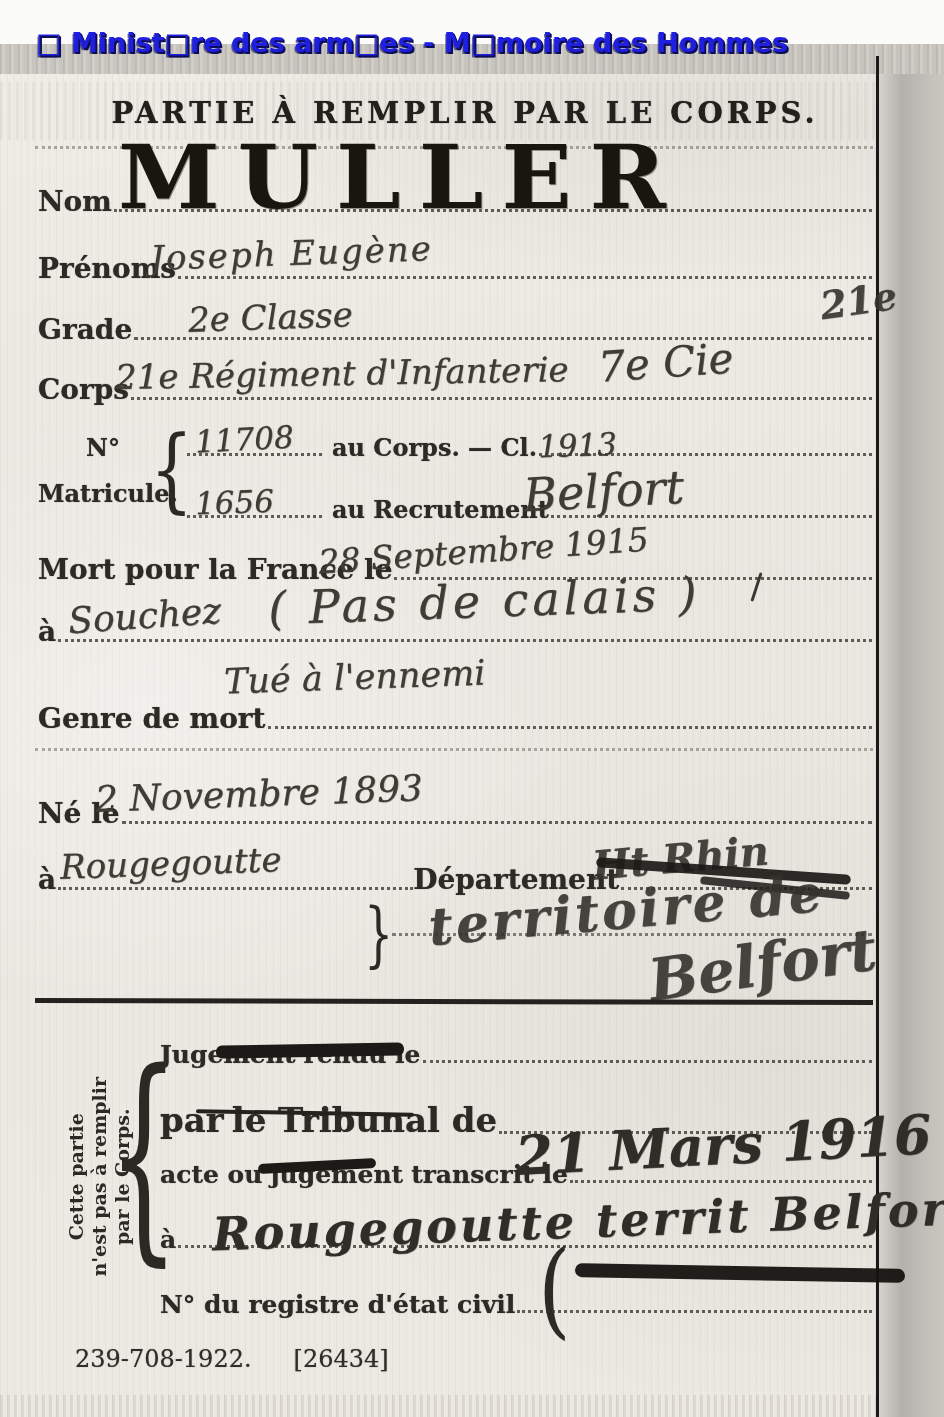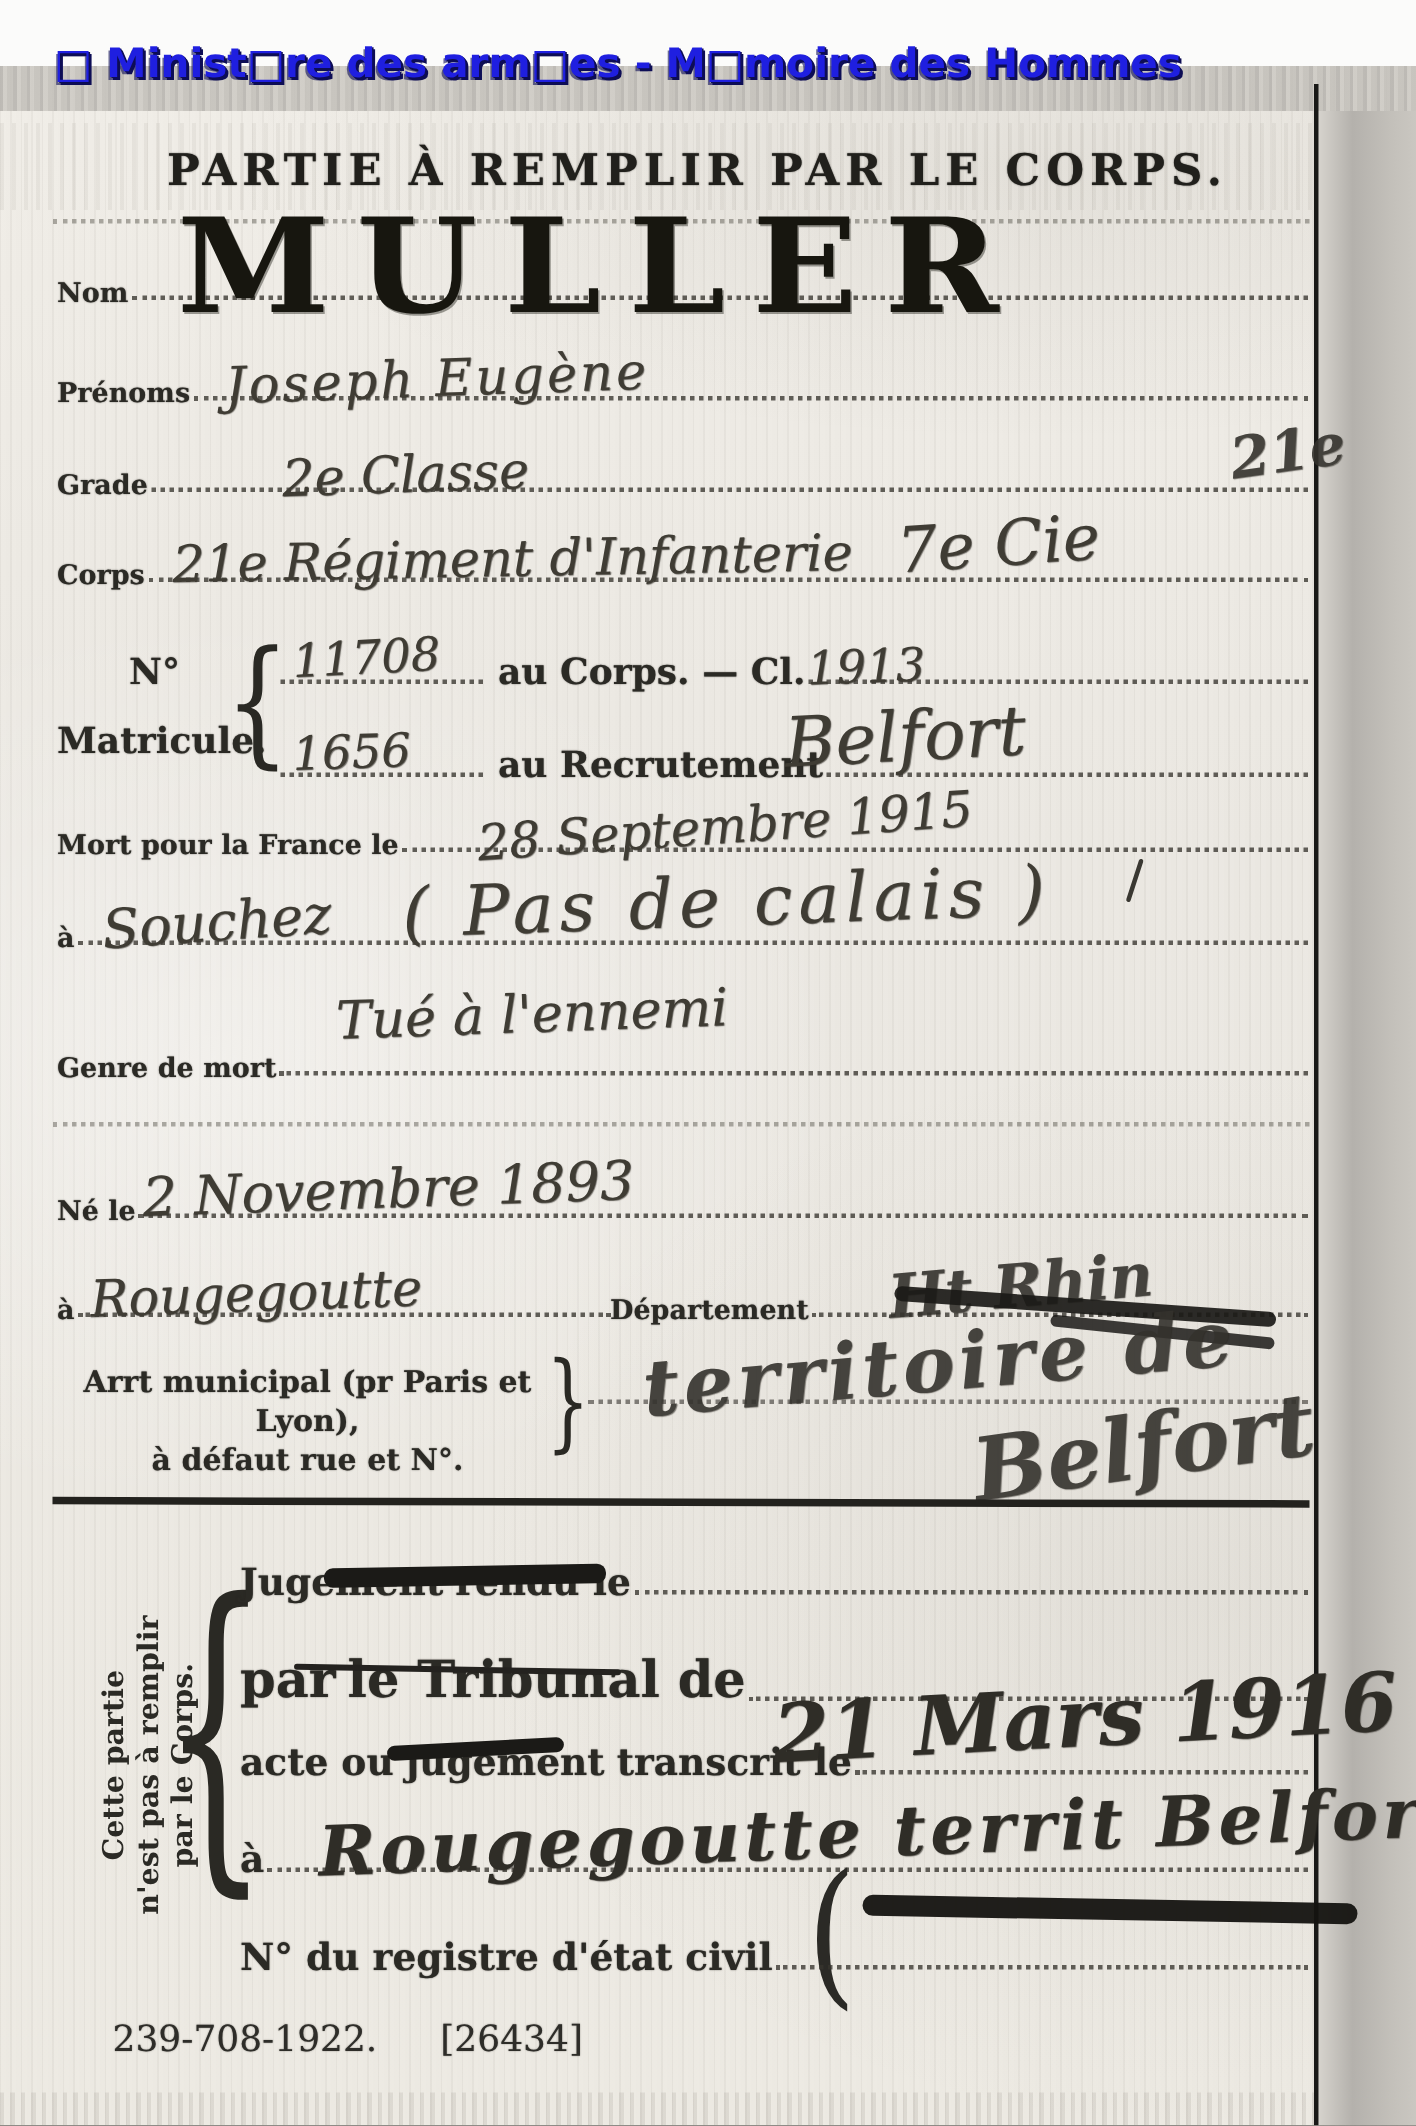--- a/index.html
+++ b/index.html
@@ -20,21 +20,21 @@
     background:repeating-linear-gradient(90deg, rgba(120,114,104,.14) 0 3px, transparent 3px 7px);}
   .site-title{position:absolute;left:36px;top:27px;font-family:"DejaVu Sans",sans-serif;
     font-weight:bold;font-size:27px;color:#1f1fe0;white-space:nowrap;
     text-shadow:2px 2px 0 #0d0d55,1px 1px 0 #0d0d55,-1px 2px 0 rgba(13,13,85,.6);}
   .edge-strip{position:absolute;left:879px;top:74px;width:65px;height:1343px;
     background:linear-gradient(90deg,#d6d3cd,#b4b1ac 35%,#c3c0ba 75%,#cac7c1);}
   .edge-line{position:absolute;left:876px;top:56px;width:3px;height:1361px;background:#191917;}
   .form-title{position:absolute;left:46px;top:96px;width:838px;text-align:center;
     font-weight:bold;font-size:29px;letter-spacing:4px;color:#21201c;
     text-shadow:0 0 1px rgba(35,33,28,.85);white-space:nowrap;}
-  .row{position:absolute;display:flex;align-items:flex-end;font-size:18px;}
+  .row{position:absolute;display:flex;align-items:flex-end;font-size:28px;}
   .lbl{font-weight:bold;color:#2b2a25;white-space:nowrap;text-shadow:0 0 1px rgba(40,38,32,.75);}
   .dots{flex:1;height:0;border-bottom:3px dotted rgba(55,52,46,.78);margin:0 0 6px 2px;}
   .dseg{flex:0 0 auto;}
   .hw{position:absolute;font-style:italic;color:#3f3c34;white-space:nowrap;line-height:1;
     text-shadow:.5px .5px .7px rgba(45,42,36,.65);}
   .pencil{color:#34322d;font-weight:bold;opacity:.9;}
   .ink{color:#2f2d27;font-weight:bold;}
   .nom-value{position:absolute;left:118px;top:134px;font-size:92px;line-height:1;
     font-weight:bold;letter-spacing:18px;color:#17160f;transform:scaleY(.95);
     transform-origin:top left;text-shadow:1px 1px 0 rgba(20,20,12,.4);}
@@ -149,24 +149,20 @@
     <span class="lbl">à</span>
     <span class="dots dseg" style="flex:0 0 355px"></span>
     <span class="lbl" style="">Département</span>
     <span class="dots"></span>
   </div>
   <div class="hw" style="left:60px;top:846px;font-size:34px;transform:rotate(-2deg)">Rougegoutte</div>
   <div class="hw pencil" style="left:592px;top:838px;font-size:40px;transform:rotate(-5deg)">Ht Rhin</div>
   <div class="bar" style="left:596px;top:866px;width:255px;height:10px;transform:rotate(4deg);opacity:.92"></div>
   <div class="bar" style="left:700px;top:884px;width:150px;height:8px;transform:rotate(6deg);opacity:.85"></div>
 
-  <div class="arr-label">
-    <div>Arrt municipal (pr Paris et Lyon),</div>
-    <div>à défaut rue et N°.</div>
-  </div>
   <div class="brace" style="left:364px;top:898px;font-size:46px;transform:scaleY(1.55)">}</div>
   <div class="hline" style="top:933px;left:392px;width:480px"></div>
   <div class="hw pencil" style="left:428px;top:884px;font-size:52px;letter-spacing:3px;transform:rotate(-5deg)">territoire de</div>
   <div class="hw pencil" style="left:648px;top:936px;font-size:58px;transform:rotate(-8deg)">Belfort</div>
 
   <div class="thick-rule"></div>
 
   <div class="side-note">
     <div>Cette partie</div>
     <div>n'est pas à remplir</div>

